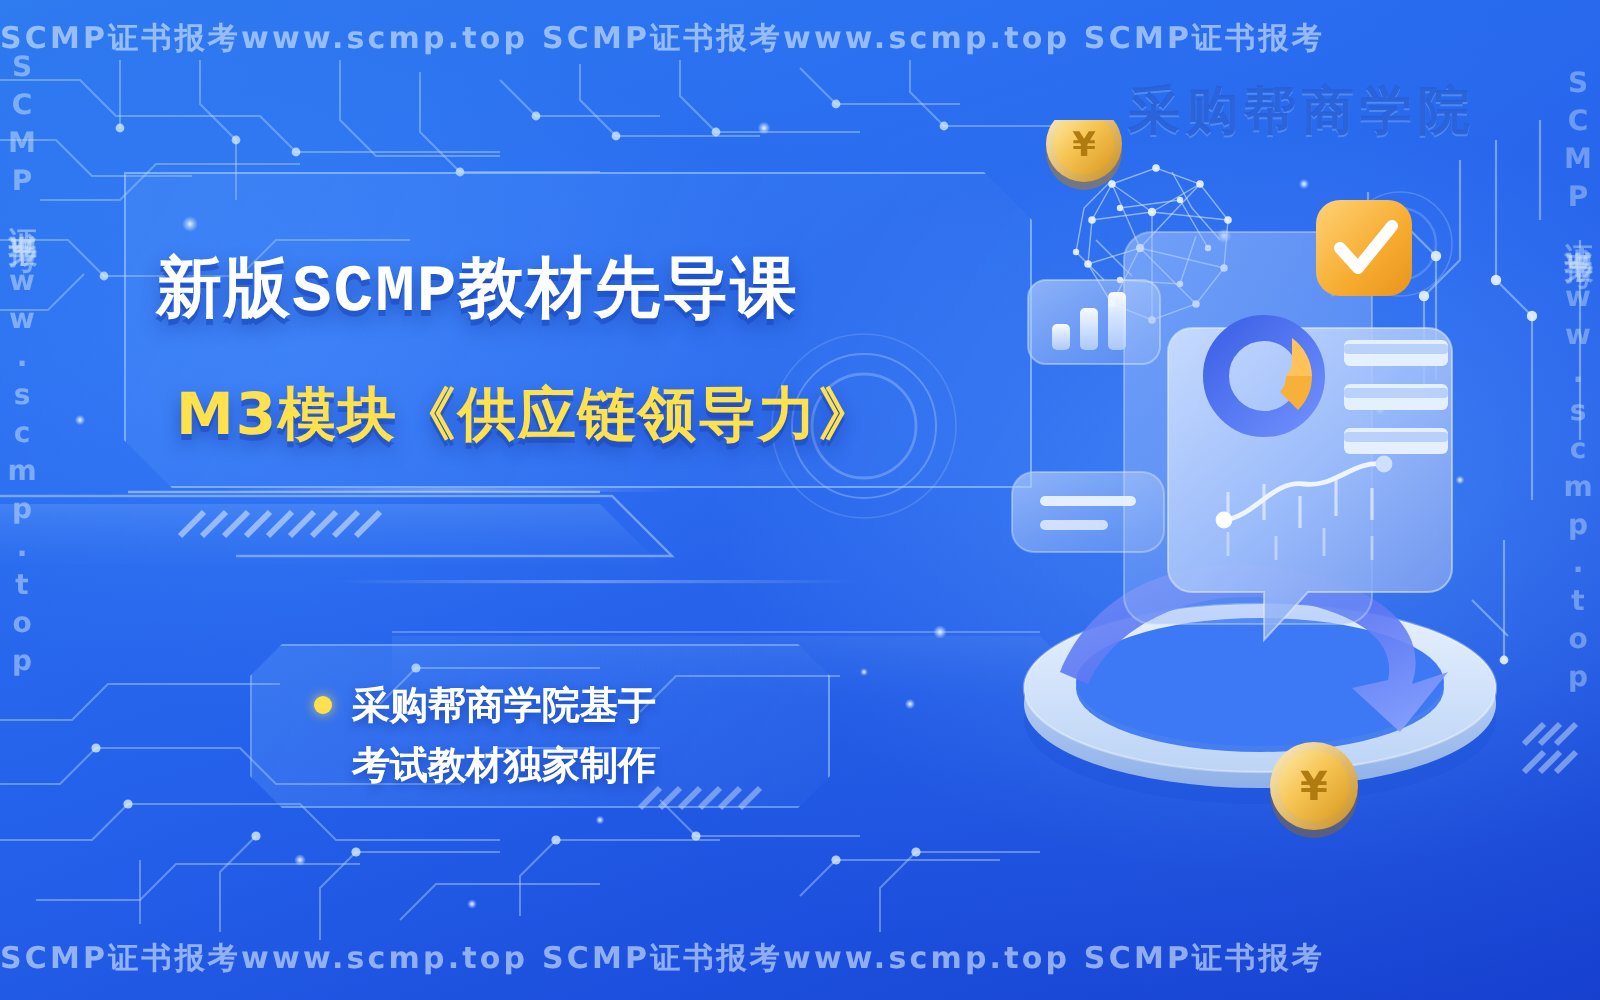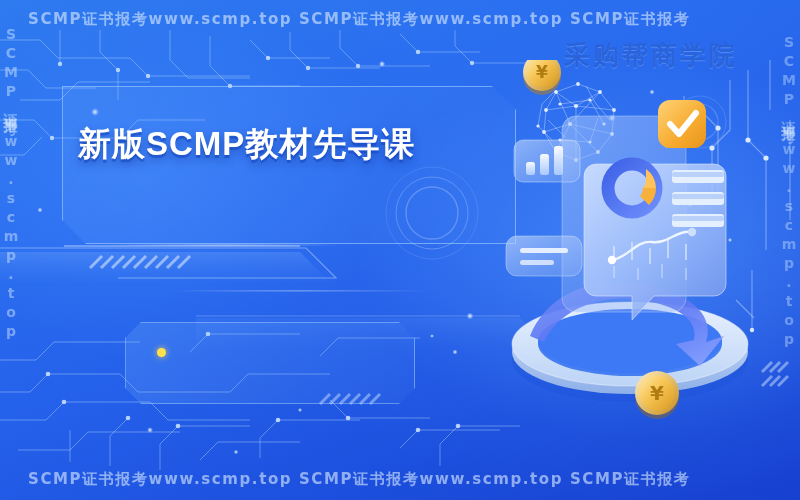--- a/index.html
+++ b/index.html
@@ -17,21 +17,20 @@
   
   .bg-svg { position:absolute; inset:0; width:800px; height:500px; pointer-events:none; }
 
   
   .wm-bar {
     position:absolute; left:0; width:740px; height:26px;
     display:flex; align-items:center; white-space:nowrap; overflow:hidden;
     font-size:15px; letter-spacing:1.6px; font-weight:600;
     color:rgba(215,232,255,0.62);
     font-family:"DejaVu Sans","Liberation Sans",sans-serif;
-    margin-left:28px;
   }
   .wm-top { top:6px; }
   .wm-bot { bottom:8px; }
   .wm-bar span { padding-right:24px; }
 
   .wm-side {
     position:absolute; left:-3px; top:0; height:500px; width:28px;
     display:flex; align-items:flex-start; justify-content:center;
     overflow:hidden;
   }
@@ -53,21 +52,21 @@
     clip-path:polygon(0 0, calc(100% - 24px) 0, 100% 24px, 100% 100%, 24px 100%, 0 calc(100% - 24px));
   }
   .panel-main-inner {
     position:absolute; left:0; top:0; right:0; bottom:0;
   }
 
   .title-main {
     position:absolute; left:78px; top:122px; width:430px;
     font-size:33px; font-weight:900; color:#ffffff; letter-spacing:1px;
     text-shadow: 0 3px 0 rgba(22,70,190,0.55), 0 5px 10px rgba(10,40,140,0.45);
-    font-family:Liberation Sans, sans-serif;
+    font-family:Liberation Mono, monospace;
   }
   .title-sub {
     position:absolute; left:88px; top:188px; width:420px;
     font-size:29px; font-weight:900; letter-spacing:1px;
     color:#ffe14d;
     text-shadow: 0 3px 0 rgba(30,70,185,0.55), 0 5px 9px rgba(8,35,130,0.45);
     font-family:"DejaVu Sans","Liberation Sans",sans-serif;
   }
 
   
@@ -448,23 +447,28 @@
       <circle cx="0" cy="0" r="17.5" fill="url(#coinG)"></circle>
       <text x="0" y="7" text-anchor="middle" font-size="20" font-weight="bold" font-family="DejaVu Sans, sans-serif" fill="#b07c12">¥</text>
     </g>
   </svg>
 
   <div class="panel-main">
     <div class="panel-main-inner"></div>
   </div>
 
   <div class="title-main">新版SCMP教材先导课</div>
+  <div class="title-sub">M3模块《供应链领导力》</div>
 
   <div class="panel-bullet"></div>
   <div class="bullet-dot"></div>
+  <div class="bullet-text">
+    <div>采购帮商学院基于</div>
+    <div>考试教材独家制作</div>
+  </div>
 
   <div class="brand-tr">采购帮商学院</div>
 
   <div class="wm-bar wm-top">
     <span>SCMP证书报考www.scmp.top  SCMP证书报考www.scmp.top  SCMP证书报考</span>
   </div>
   <div class="wm-bar wm-bot">
     <span>SCMP证书报考www.scmp.top  SCMP证书报考www.scmp.top  SCMP证书报考</span>
   </div>
   <div class="wm-side">

